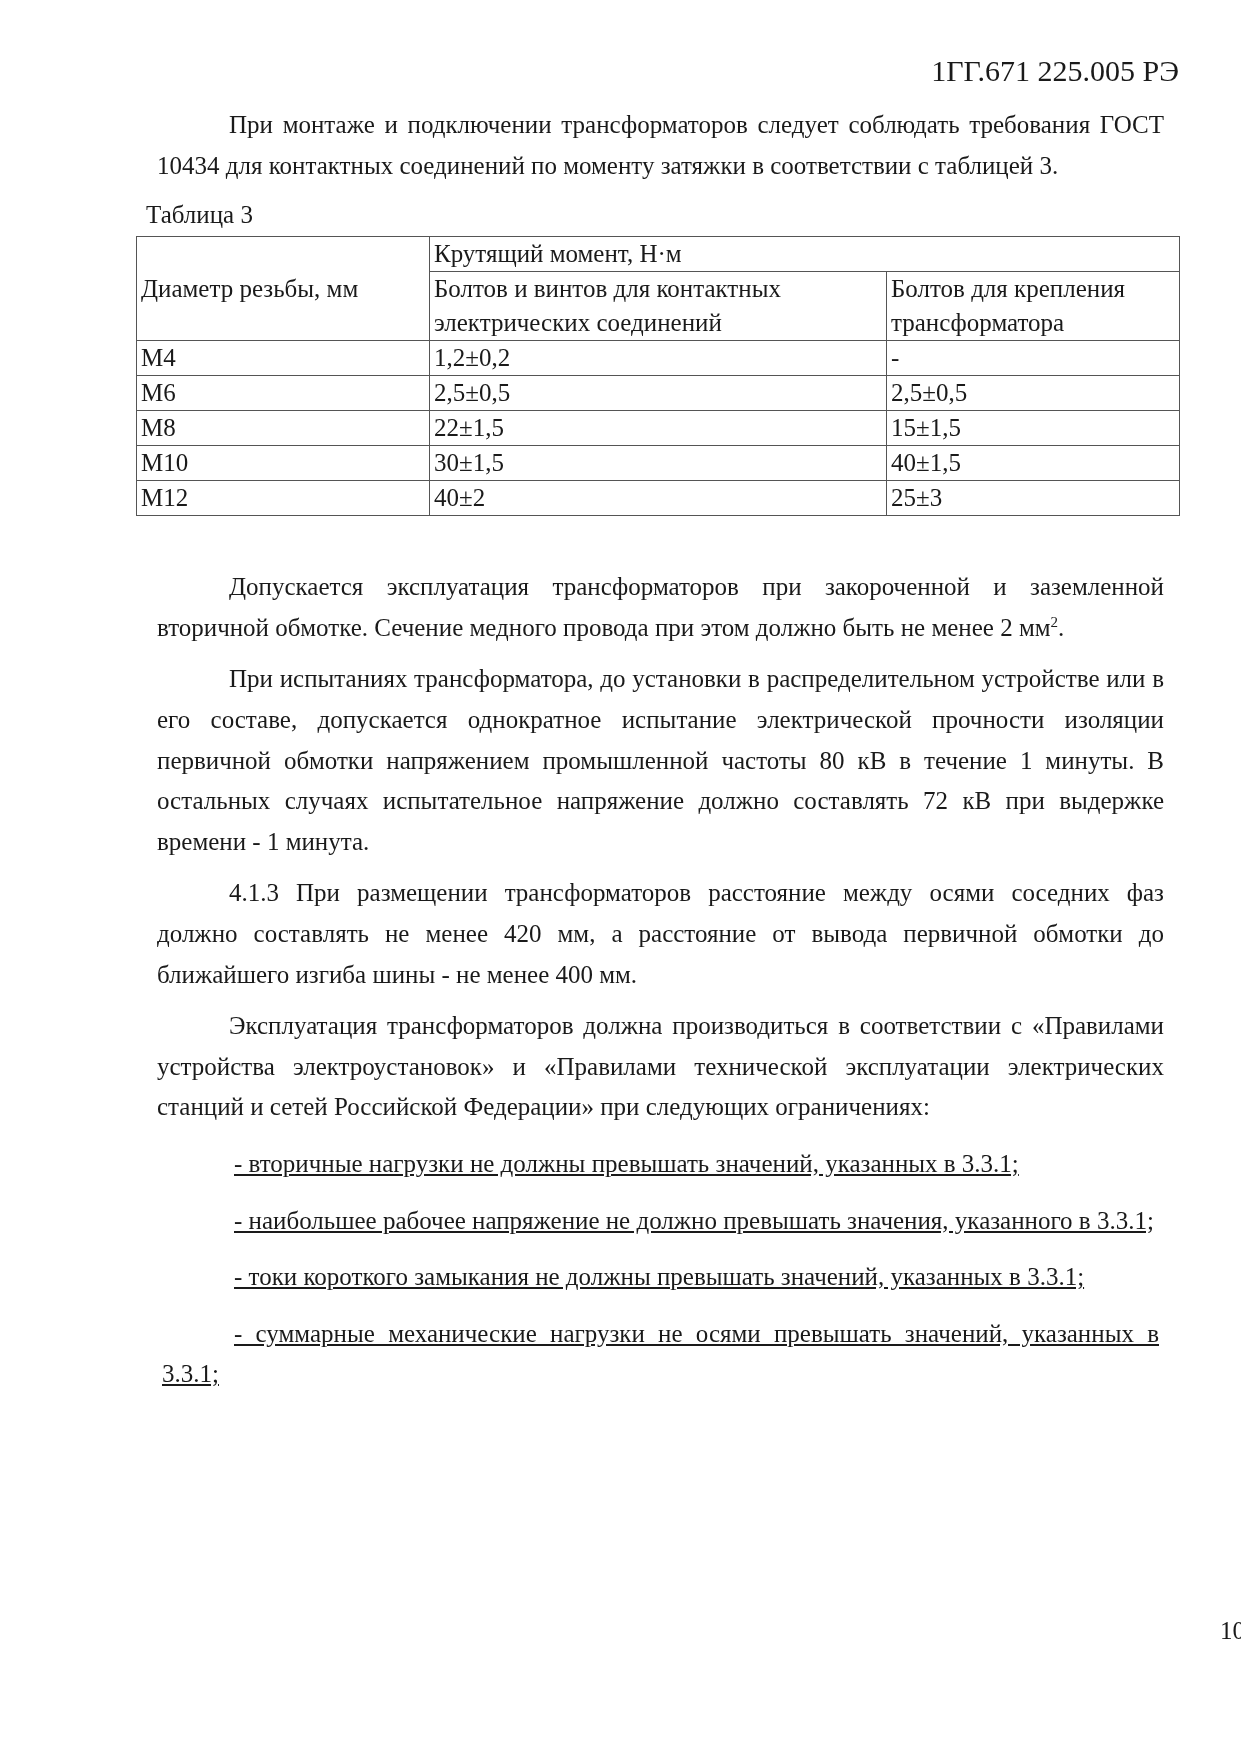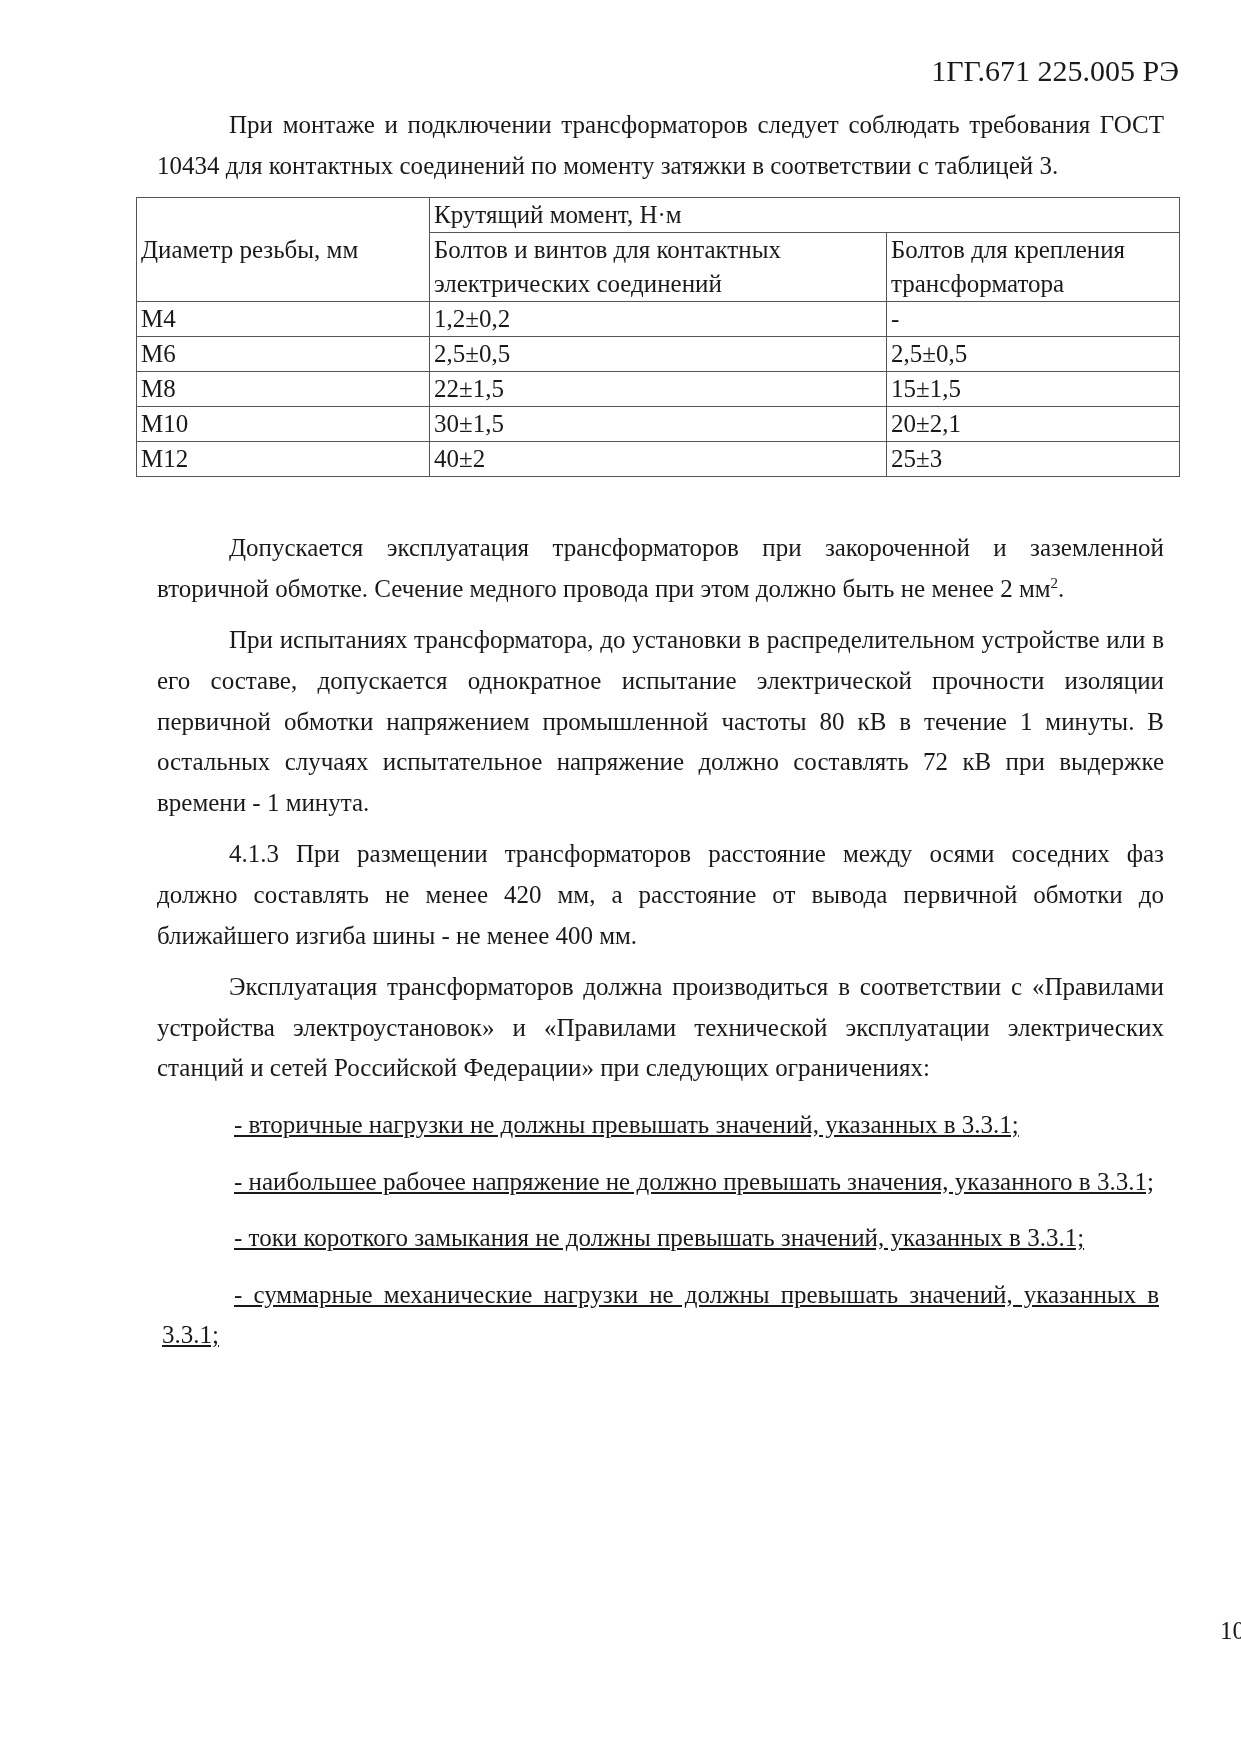--- a/index.html
+++ b/index.html
@@ -35,20 +35,21 @@
     font-size: 25px; line-height: 30px;
   }
 </style>
 </head>
 <body>
 
 <div class="header-code">1ГГ.671 225.005 РЭ</div>
 
 <div class="content">
   <p class="p">При монтаже и подключении трансформаторов следует соблюдать требования ГОСТ 10434 для контактных соединений по моменту затяжки в соответствии с таблицей 3.</p>
+  <p class="table-caption">Таблица 3</p>
 
   <table class="torque">
     <tbody>
         <tr>
       <th class="c1" rowspan="2">Диаметр резьбы, мм</th>
       <th colspan="2">Крутящий момент, Н·м</th>
     </tr>
     <tr>
       <th class="c2">Болтов и винтов для контактных электрических соединений</th>
       <th>Болтов для крепления трансформатора</th>
@@ -64,37 +65,37 @@
       <td>2,5±0,5</td>
     </tr>
     <tr>
       <td>М8</td>
       <td>22±1,5</td>
       <td>15±1,5</td>
     </tr>
     <tr>
       <td>М10</td>
       <td>30±1,5</td>
-      <td>20±2,1</td>
+      <td>40±1,5</td>
     </tr>
     <tr>
       <td>М12</td>
       <td>40±2</td>
       <td>25±3</td>
     </tr>
   </tbody>
     </table>
 
   <div class="gap"></div>
 
   <p class="p"><span>Допускается эксплуатация трансформаторов при закороченной и заземленной вторичной обмотке. Сечение медного провода при этом должно быть не менее 2 мм</span><span class="sup">2</span><span>.</span></p>
   <p class="p">При испытаниях трансформатора, до установки в распределительном устройстве или в его составе, допускается однократное испытание электрической прочности изоляции первичной обмотки напряжением промышленной частоты 80 кВ в течение 1 минуты. В остальных случаях испытательное напряжение должно составлять 72 кВ при выдержке времени - 1 минута.</p>
   <p class="p">4.1.3  При размещении трансформаторов расстояние между осями соседних фаз должно составлять не менее 420 мм, а расстояние от вывода первичной обмотки до ближайшего изгиба шины - не менее 400 мм.</p>
 
   <p class="p">Эксплуатация трансформаторов должна производиться в соответствии с «Правилами устройства электроустановок» и «Правилами технической эксплуатации электрических станций и сетей Российской Федерации» при следующих ограничениях:</p>
 
   <p class="bullet">-  вторичные нагрузки не должны превышать значений, указанных в 3.3.1;</p>
   <p class="bullet">-  наибольшее рабочее напряжение не должно превышать значения, указанного в 3.3.1;</p>
   <p class="bullet">-  токи короткого замыкания не должны превышать значений, указанных в 3.3.1;</p>
-  <p class="bullet">-  суммарные механические нагрузки не должны превышать значений, указанных в 3.3.1;</p>
+  <p class="bullet">-  суммарные механические нагрузки не осями превышать значений, указанных в 3.3.1;</p>
 </div>
 
 <div class="page-number">10</div>
 
 </body></html>

